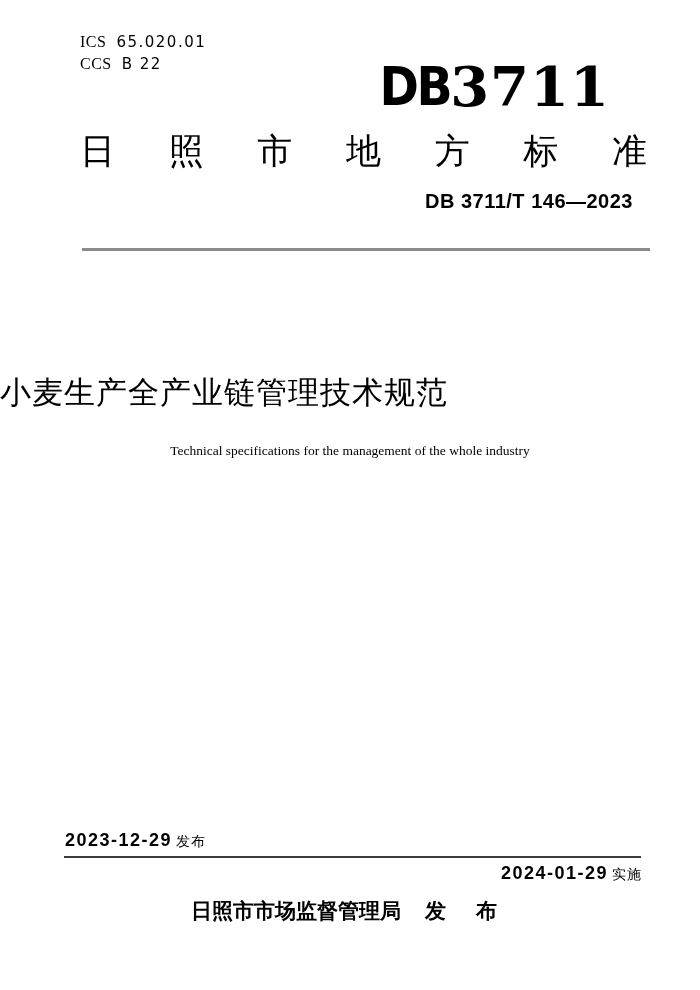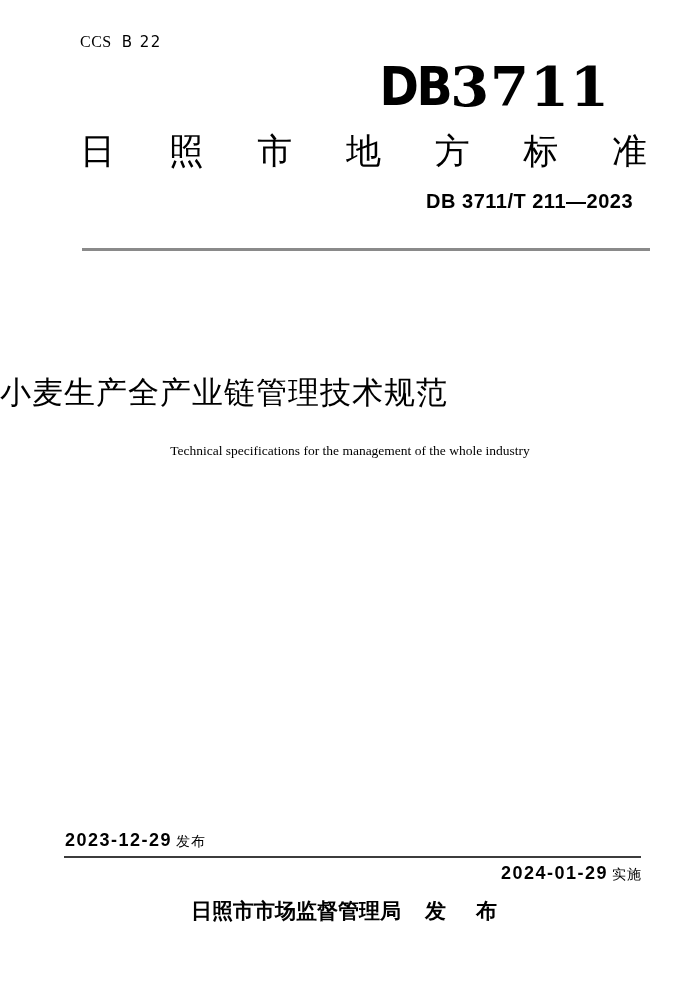--- a/index.html
+++ b/index.html
@@ -147,39 +147,42 @@
   }
   .publish-label { margin-left: 24px; letter-spacing: 12px; }
 </style>
 </head>
 <body>
 
 <div class="page">
 
   <div class="ics-block">
     <div class="code-row">
+      <span class="code-label">ICS</span><span class="code-value">65.020.01</span>
+    </div>
+    <div class="code-row">
       <span class="code-label">CCS</span><span class="code-value">B 22</span>
     </div>
   </div>
 
   <div class="logo">
     <span class="logo-db">DB</span><span class="logo-num">3711</span>
   </div>
 
   <div class="standard-name">
     <span>日</span>
     <span>照</span>
     <span>市</span>
     <span>地</span>
     <span>方</span>
     <span>标</span>
     <span>准</span>
   </div>
 
-  <div class="doc-number">DB 3711/T 211—2023</div>
+  <div class="doc-number">DB 3711/T 146—2023</div>
 
   <div class="rule-top"></div>
 
   <div class="title-zh">小麦生产全产业链管理技术规范</div>
 
   <div class="title-en">
     <div>Technical specifications for the management of the whole industry</div>
   </div>
 
   <div class="date-row">

